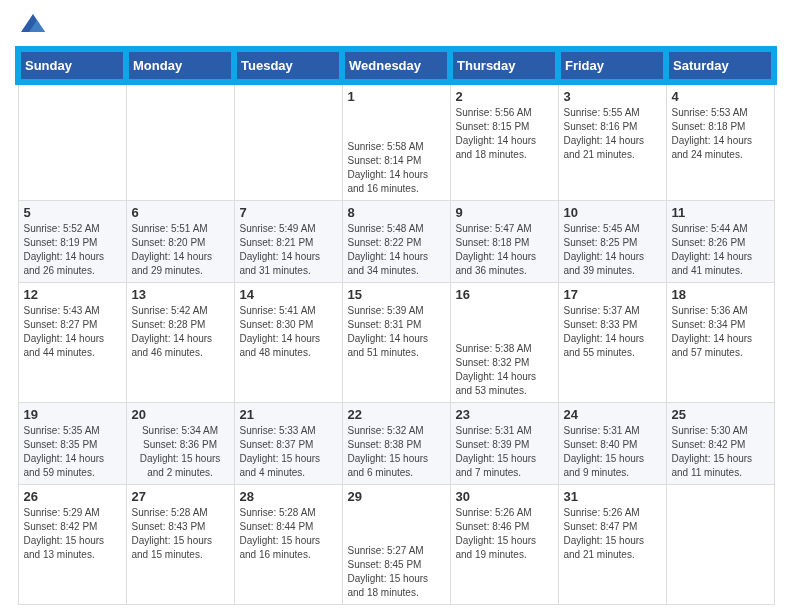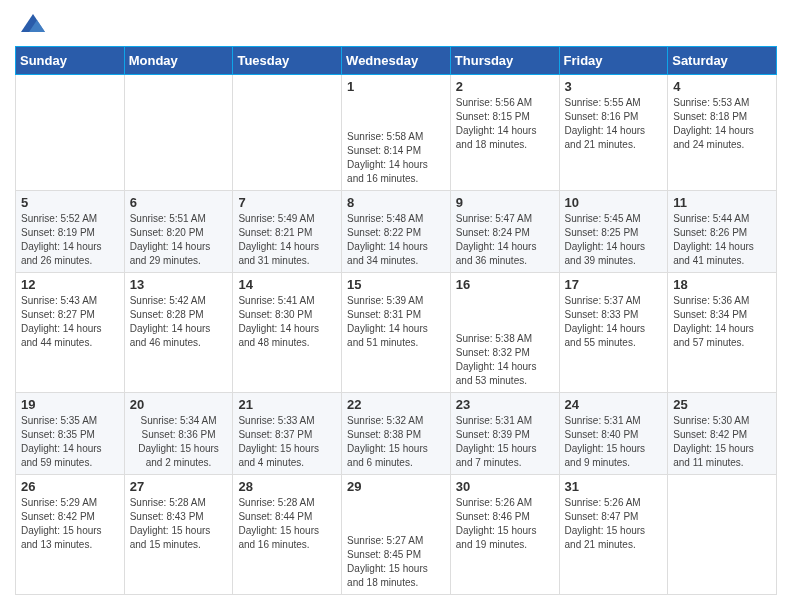--- a/index.html
+++ b/index.html
@@ -58,21 +58,21 @@
       border-collapse: collapse;
       border: 1px solid #ccc;
     }
     .calendar th {
       background: #2a5caa;
       color: #fff;
       font-size: 13px;
       font-weight: bold;
       padding: 6px 4px;
       text-align: left;
-      border: 1px solid #0ea5e9;
+      border: 6px solid #0ea5e9;
     }
     .calendar td {
       vertical-align: top;
       border: 1px solid #ddd;
       padding: 4px 5px;
       width: 108px;
       min-height: 80px;
       font-size: 10.5px;
       color: #333;
       background: #fff;
@@ -187,21 +187,21 @@
         <td>
           <span class="day-num">8</span>
           <div class="day-detail" style="white-space: pre-line;">Sunrise: 5:48 AM
 Sunset: 8:22 PM
 Daylight: 14 hours
 and 34 minutes.</div>
         </td>
         <td>
           <span class="day-num">9</span>
           <div class="day-detail" style="white-space: pre-line;">Sunrise: 5:47 AM
-Sunset: 8:24 PM
+Sunset: 8:18 PM
 Daylight: 14 hours
 and 36 minutes.</div>
         </td>
         <td>
           <span class="day-num">10</span>
           <div class="day-detail" style="white-space: pre-line;">Sunrise: 5:45 AM
 Sunset: 8:25 PM
 Daylight: 14 hours
 and 39 minutes.</div>
         </td>

